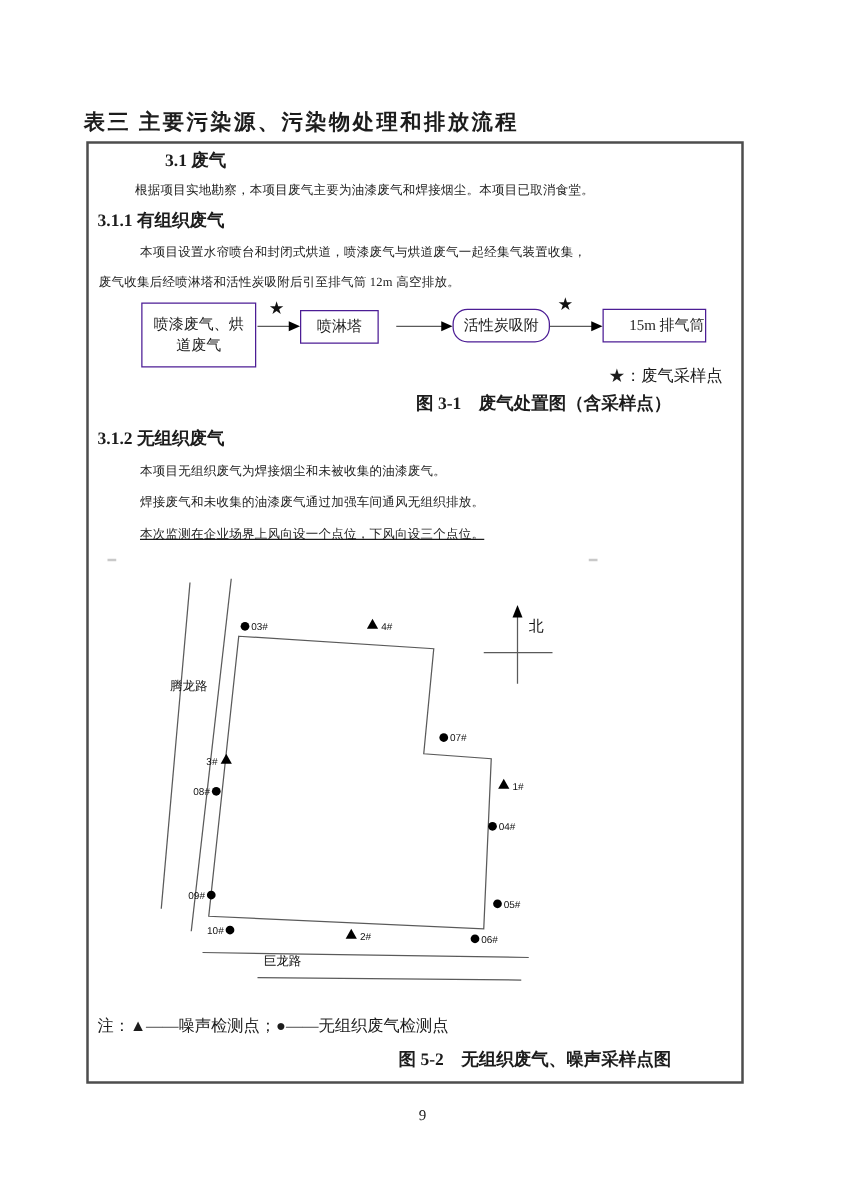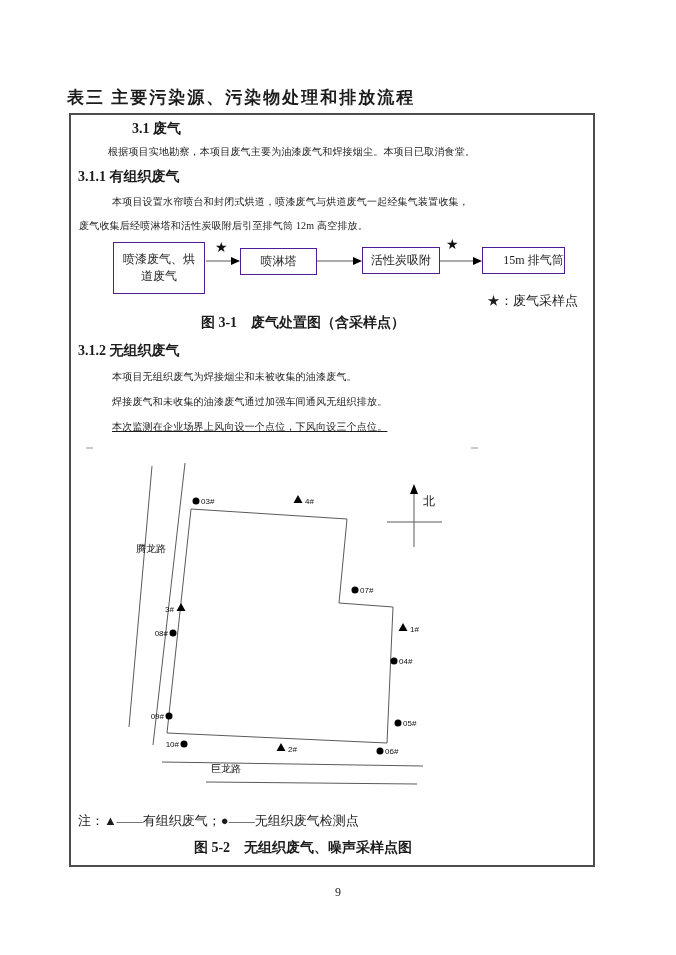--- a/index.html
+++ b/index.html
@@ -6,21 +6,21 @@
   html, body { width: 676px; height: 955px; background: #ffffff; }
   body { font-family: "Liberation Serif", serif; color: #1c1c1c; position: relative; }
   .abs { position: absolute; }
   .doc-title { left: 67px; top: 86px; font-size: 17px; font-weight: bold; letter-spacing: 2px; white-space: nowrap; text-align: right; }
   .page-box { left: 69px; top: 113px; width: 526px; height: 754px; border: 2px solid #4d4d4d; }
   .h2 { font-size: 14px; font-weight: bold; white-space: nowrap; }
   .body-line { font-size: 10px; white-space: nowrap; letter-spacing: 0.2px; }
   .flow-box { border: 1px solid #4c1d95; display: flex; flex-direction: column; align-items: center; justify-content: center; font-size: 12px; text-align: center; line-height: 17px; background: #fff; }
   .star { font-size: 14px; color: #111; line-height: 1; }
   .star-legend { font-size: 13px; white-space: nowrap; }
-  .caption { left: 69px; width: 468px; text-align: center; font-size: 14px; font-weight: bold; white-space: nowrap; }
+  .caption { left: 69px; width: 468px; text-align: right; font-size: 14px; font-weight: bold; white-space: nowrap; }
   .legend-note { font-size: 13px; white-space: nowrap; }
   .page-num { left: 0; width: 676px; text-align: center; font-size: 12px; }
   .artifact { background: #c9c9c9; width: 7px; height: 2px; }
   svg text { font-family: "Liberation Sans", sans-serif; fill: #111; }
   svg .road-label { font-size: 10px; }
   svg .pt-label { font-size: 8px; }
   svg .north-label { font-size: 12px; }
   svg line, svg polyline, svg polygon.outline { stroke: #5a5a5a; stroke-width: 1; fill: none; }
   svg .marker { fill: #000; stroke: none; }
 </style>
@@ -35,22 +35,22 @@
 <div class="abs body-line" style="left:108px; top:145px;">根据项目实地勘察，本项目废气主要为油漆废气和焊接烟尘。本项目已取消食堂。</div>
 
 <div class="abs h2" style="left:78px; top:168px;">3.1.1 有组织废气</div>
 <div class="abs body-line" style="left:112px; top:195px;">本项目设置水帘喷台和封闭式烘道，喷漆废气与烘道废气一起经集气装置收集，</div>
 <div class="abs body-line" style="left:79px; top:219px;">废气收集后经喷淋塔和活性炭吸附后引至排气筒 12m 高空排放。</div>
 
 <div class="abs flow-box" style="left:113px; top:242px; width:92px; height:52px;">
   <div>喷漆废气、烘</div>
   <div>道废气</div>
 </div>
-<div class="abs flow-box" style="left:240px; top:248px; width:77px; height:27px;">喷淋塔</div>
-<div class="abs flow-box" style="left:362px; top:247px; width:78px; height:27px;">活性炭吸附</div>
+<div class="abs flow-box" style="left:240px; top:248px; width:63px; height:27px;">喷淋塔</div>
+<div class="abs flow-box" style="left:362px; top:247px; width:78px; height:27px;border-radius:12px;">活性炭吸附</div>
 <div class="abs flow-box" style="left:482px; top:247px; width:83px; height:27px;padding-left:20px;">15m 排气筒</div>
 
 <svg class="abs" style="left:200px; top:252px;" width="290" height="18" viewBox="0 0 290 18">
   <line x1="6" y1="9" x2="33" y2="9"></line>
   <polygon class="marker" points="40,9 31,5 31,13"></polygon>
   <line x1="117" y1="9" x2="155" y2="9"></line>
   <polygon class="marker" points="162,9 153,5 153,13"></polygon>
   <line x1="240" y1="9" x2="275" y2="9"></line>
   <polygon class="marker" points="282,9 273,5 273,13"></polygon>
 </svg>
@@ -131,16 +131,16 @@
   <g>
     <circle class="marker" cx="173" cy="633" r="3.5"></circle>
     <text class="pt-label" x="168" y="636" text-anchor="end">08#</text>
   </g>
   <g>
     <polygon class="marker" points="181,603 176.5,611 185.5,611"></polygon>
     <text class="pt-label" x="174" y="612" text-anchor="end">3#</text>
   </g>
 </svg>
 
-<div class="abs legend-note" style="left:78px; top:812px;">注：▲——有组织废气；●——无组织废气检测点</div>
+<div class="abs legend-note" style="left:78px; top:812px;">注：▲——噪声检测点；●——无组织废气检测点</div>
 <div class="abs caption" style="top:839px;">图 5-2　无组织废气、噪声采样点图</div>
 
 <div class="abs page-num" style="top:885px;">9</div>
 
 </body></html>

